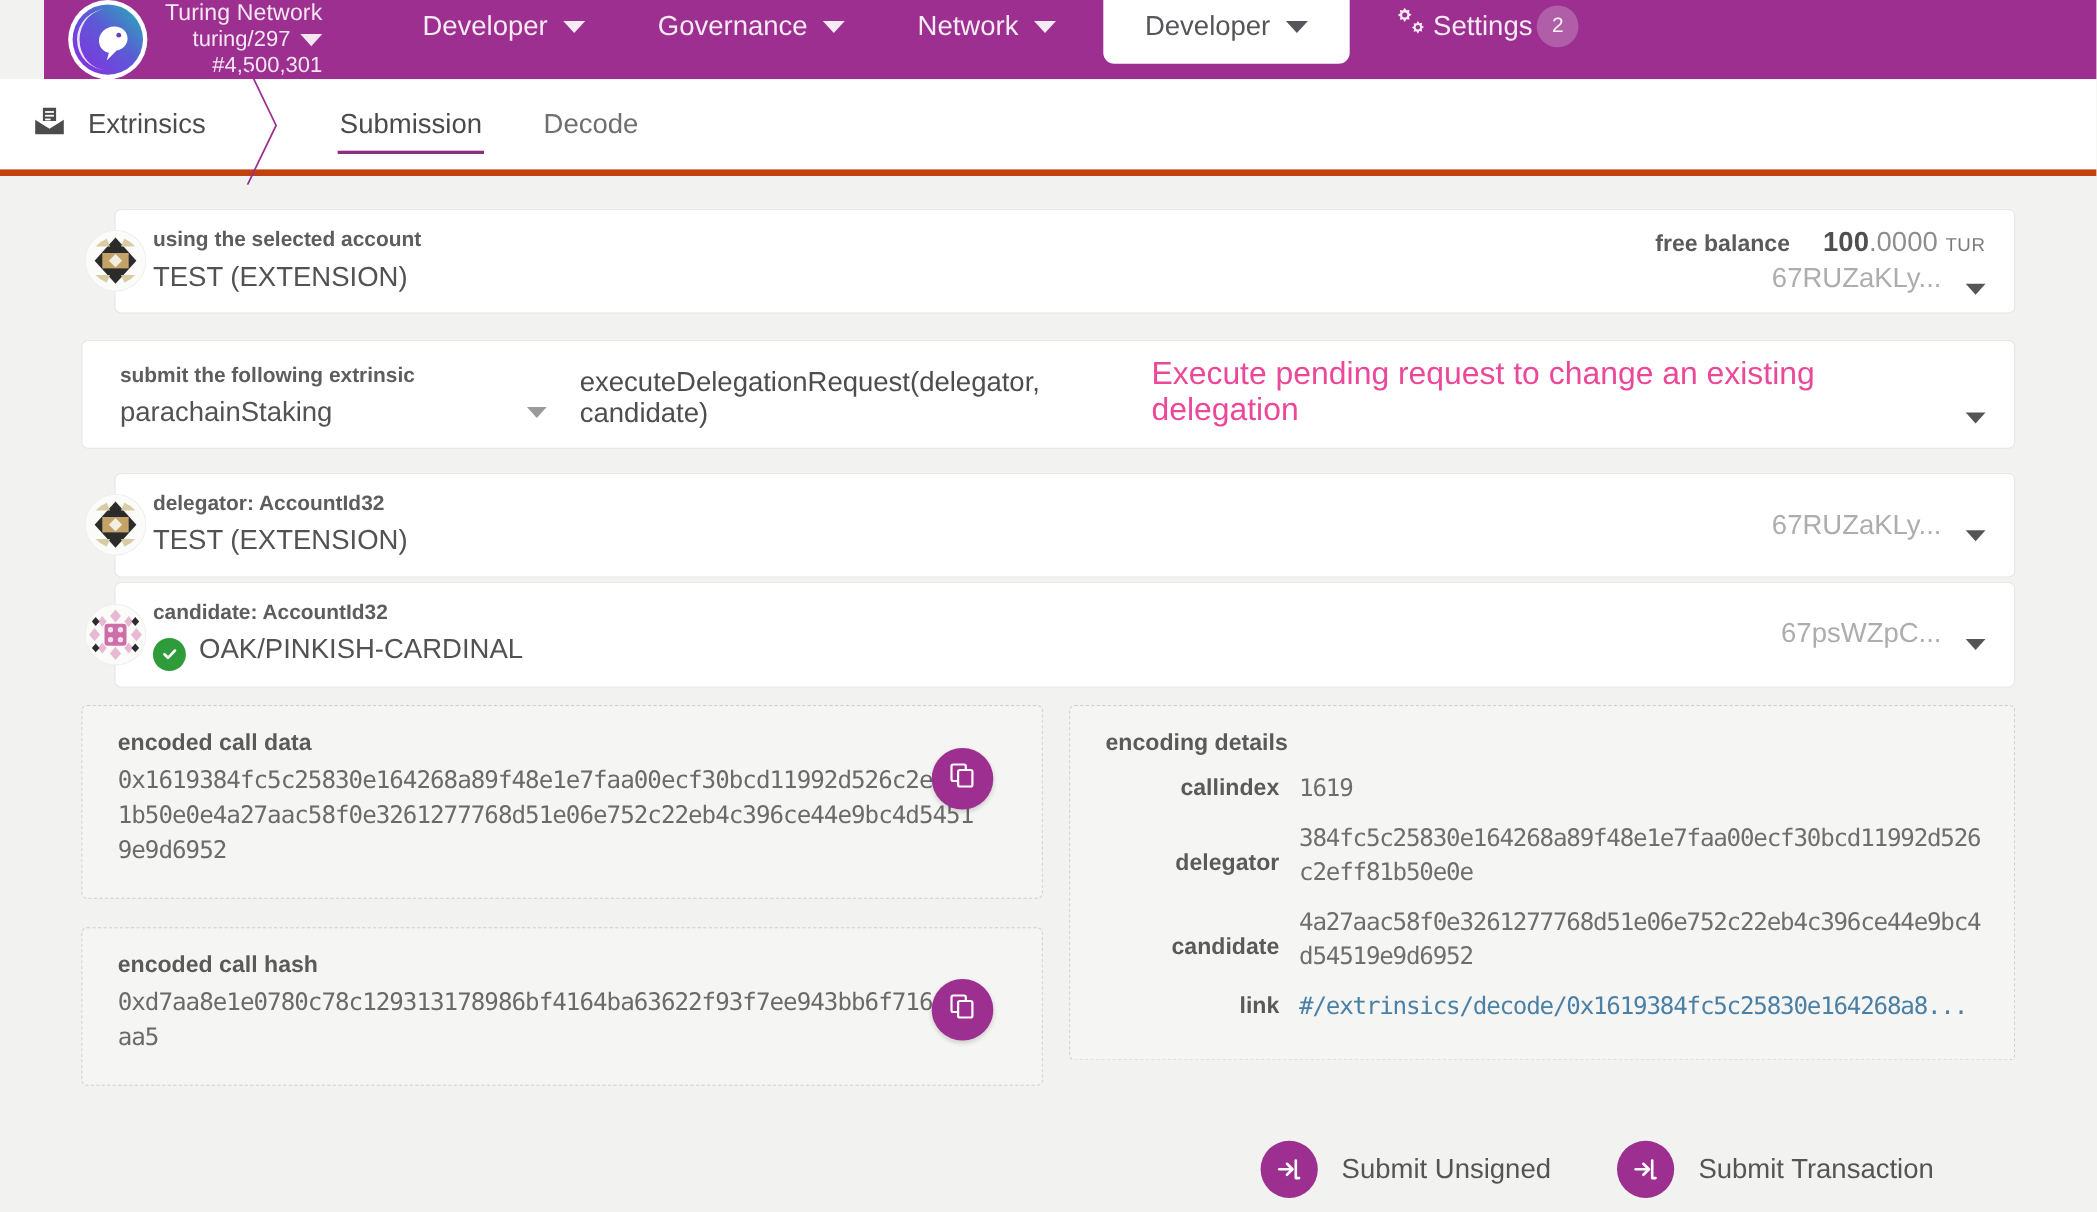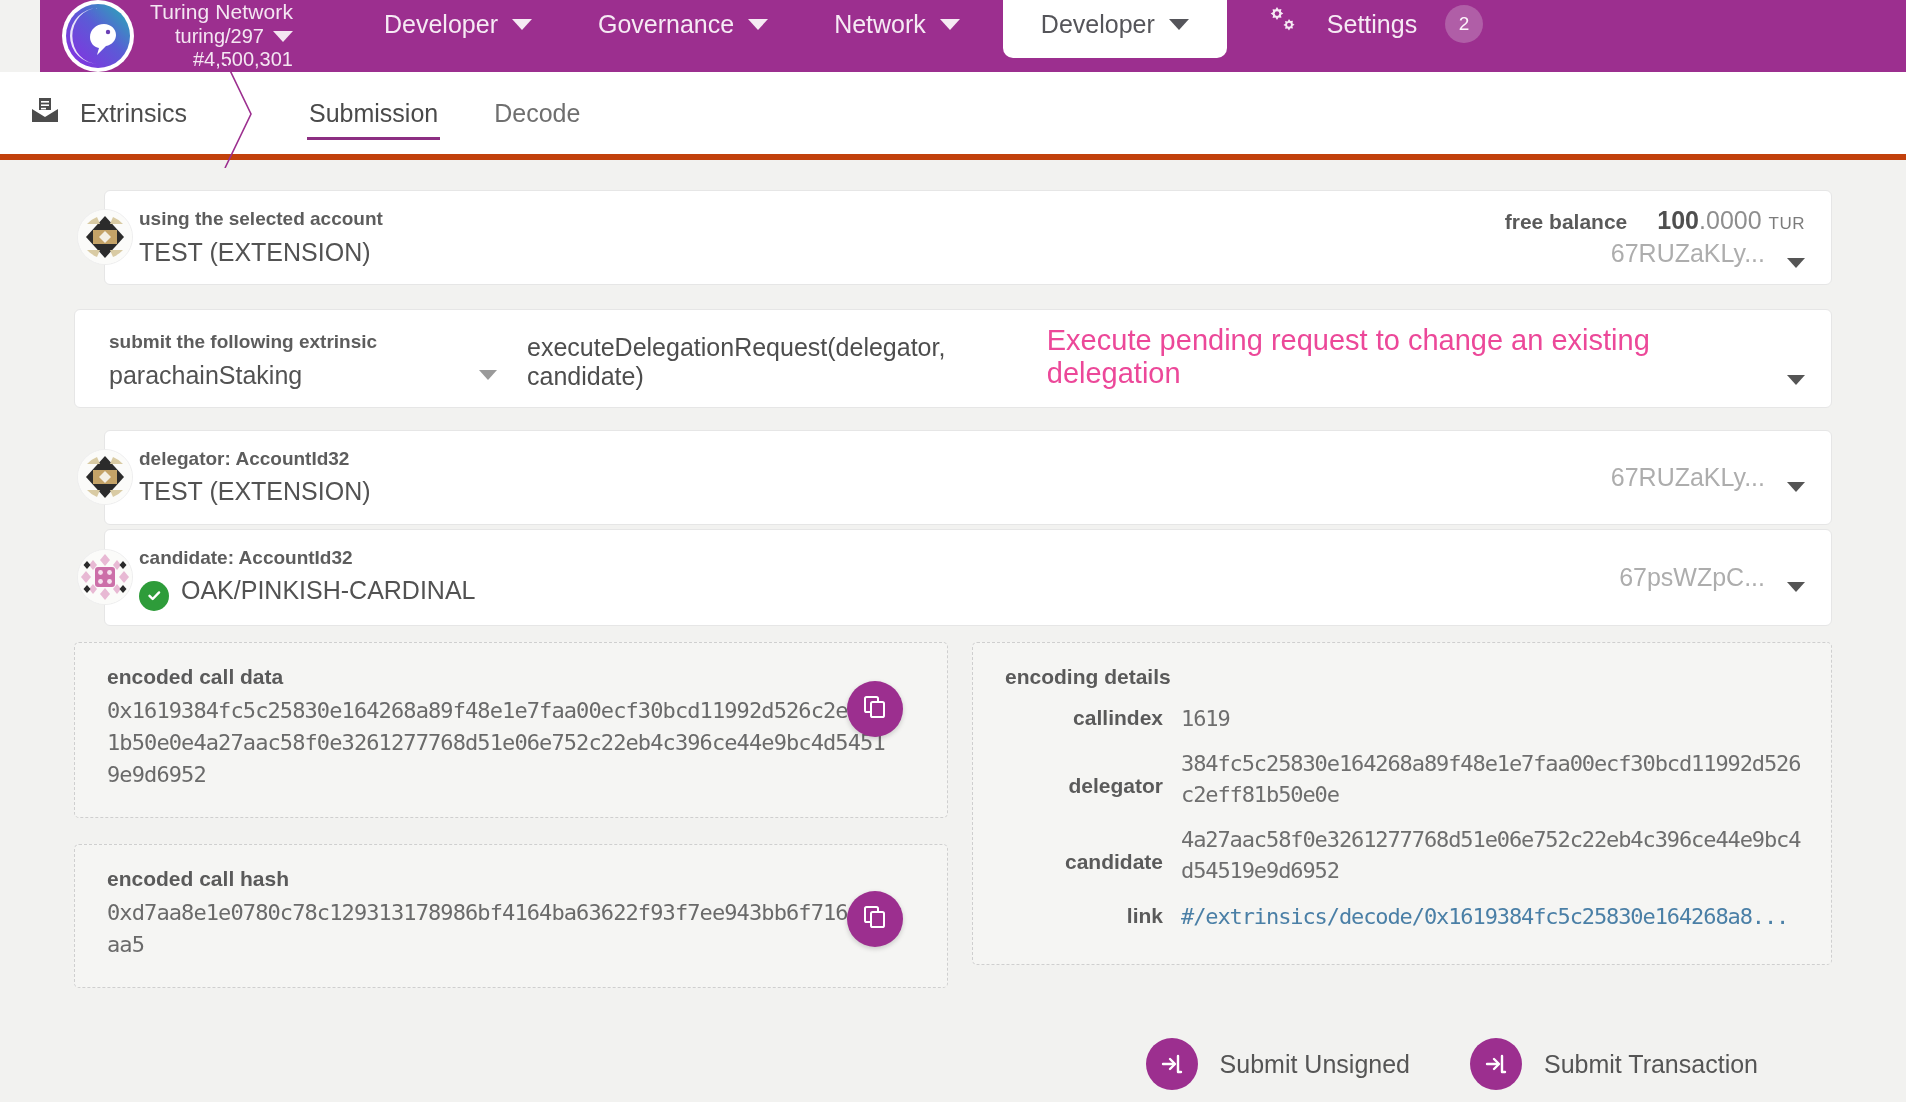--- a/index.html
+++ b/index.html
@@ -37,21 +37,21 @@
   }
   .navitem.active {
     background: #fff; color: #55555a; border-radius: 10px;
     height: 68px; padding: 0 38px; margin: 0 10px;
   }
   .caret {
     width: 0; height: 0;
     border-left: 10px solid transparent; border-right: 10px solid transparent;
     border-top: 11px solid currentColor;
   }
-  .settings-nav { display: flex; align-items: center; gap: 28px; color:#f6eaf4; font-size: 25px; padding: 0 28px; cursor: pointer; }
+  .settings-nav { display: flex; align-items: center; gap: 4px; color:#f6eaf4; font-size: 25px; padding: 0 28px; cursor: pointer; }
   .badge {
     width: 38px; height: 38px; border-radius: 50%;
     background: #b05ea7; color: #fdf3fb;
     display: flex; align-items: center; justify-content: center;
     font-size: 19px;
   }
 
   
   .tabbar {
     height: 88px; background: #fff;

